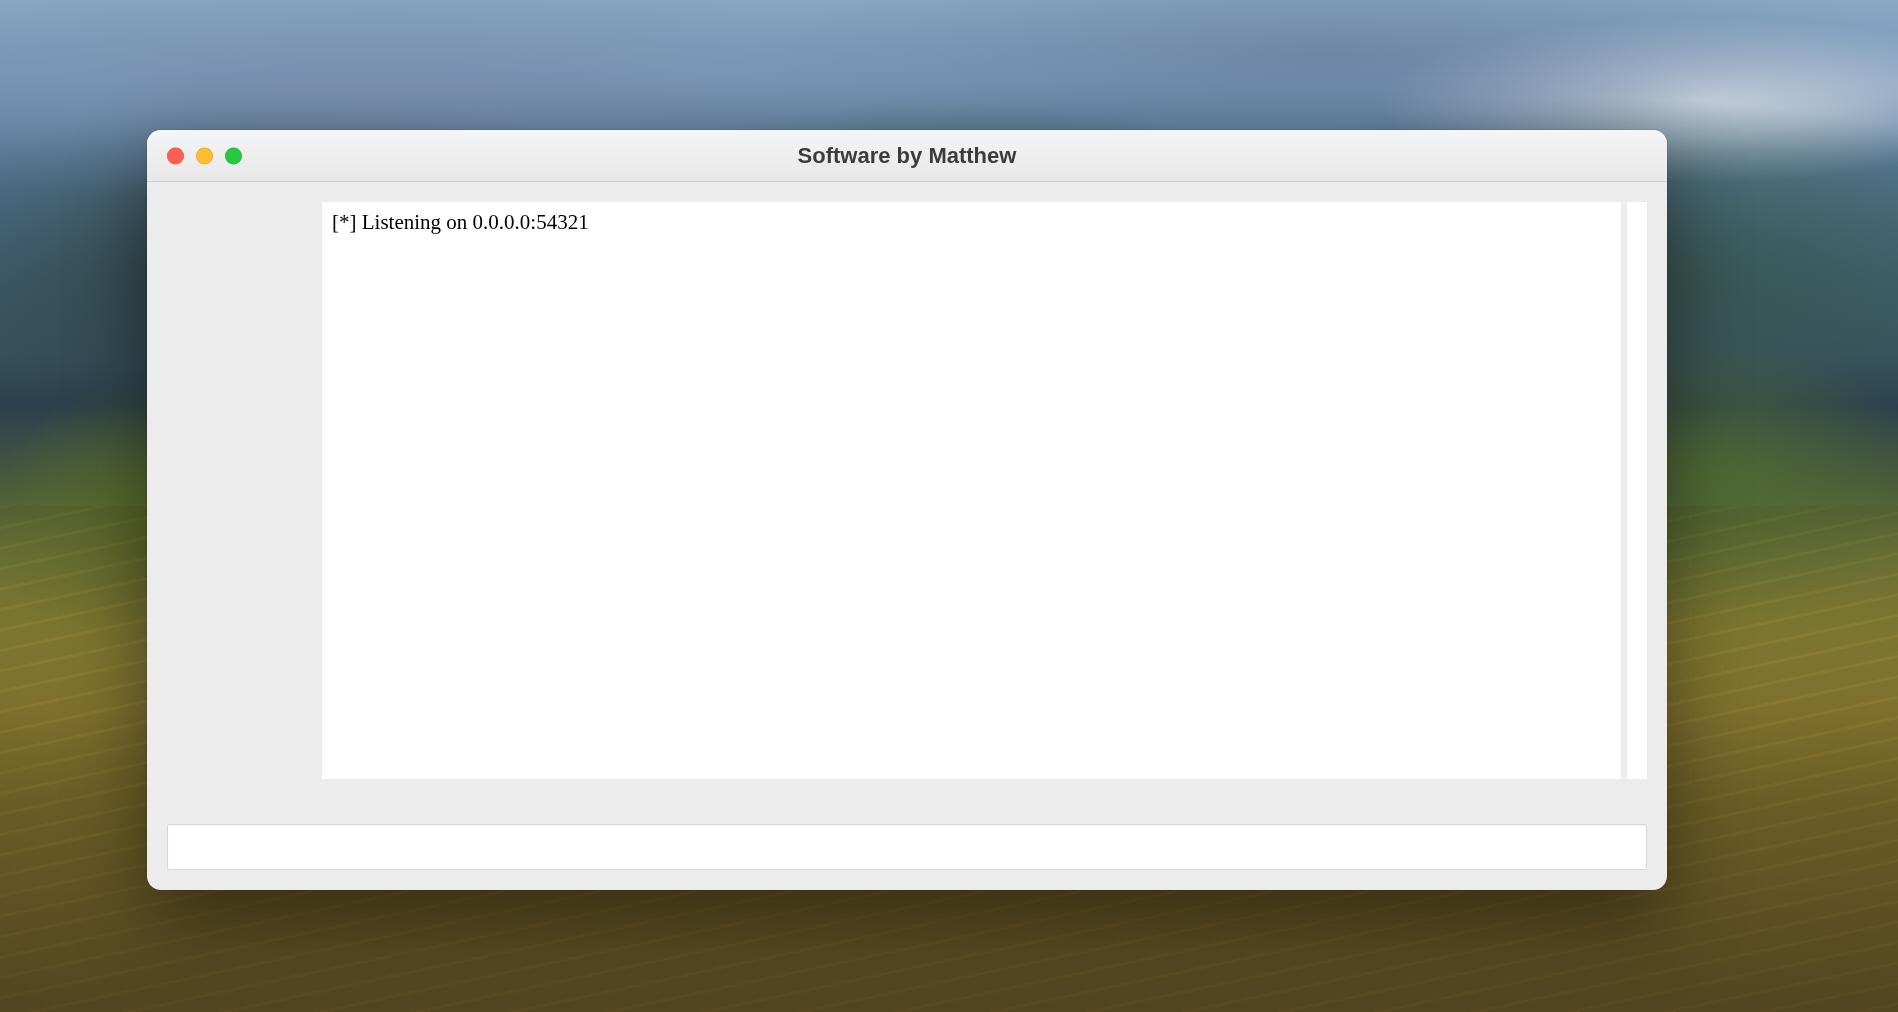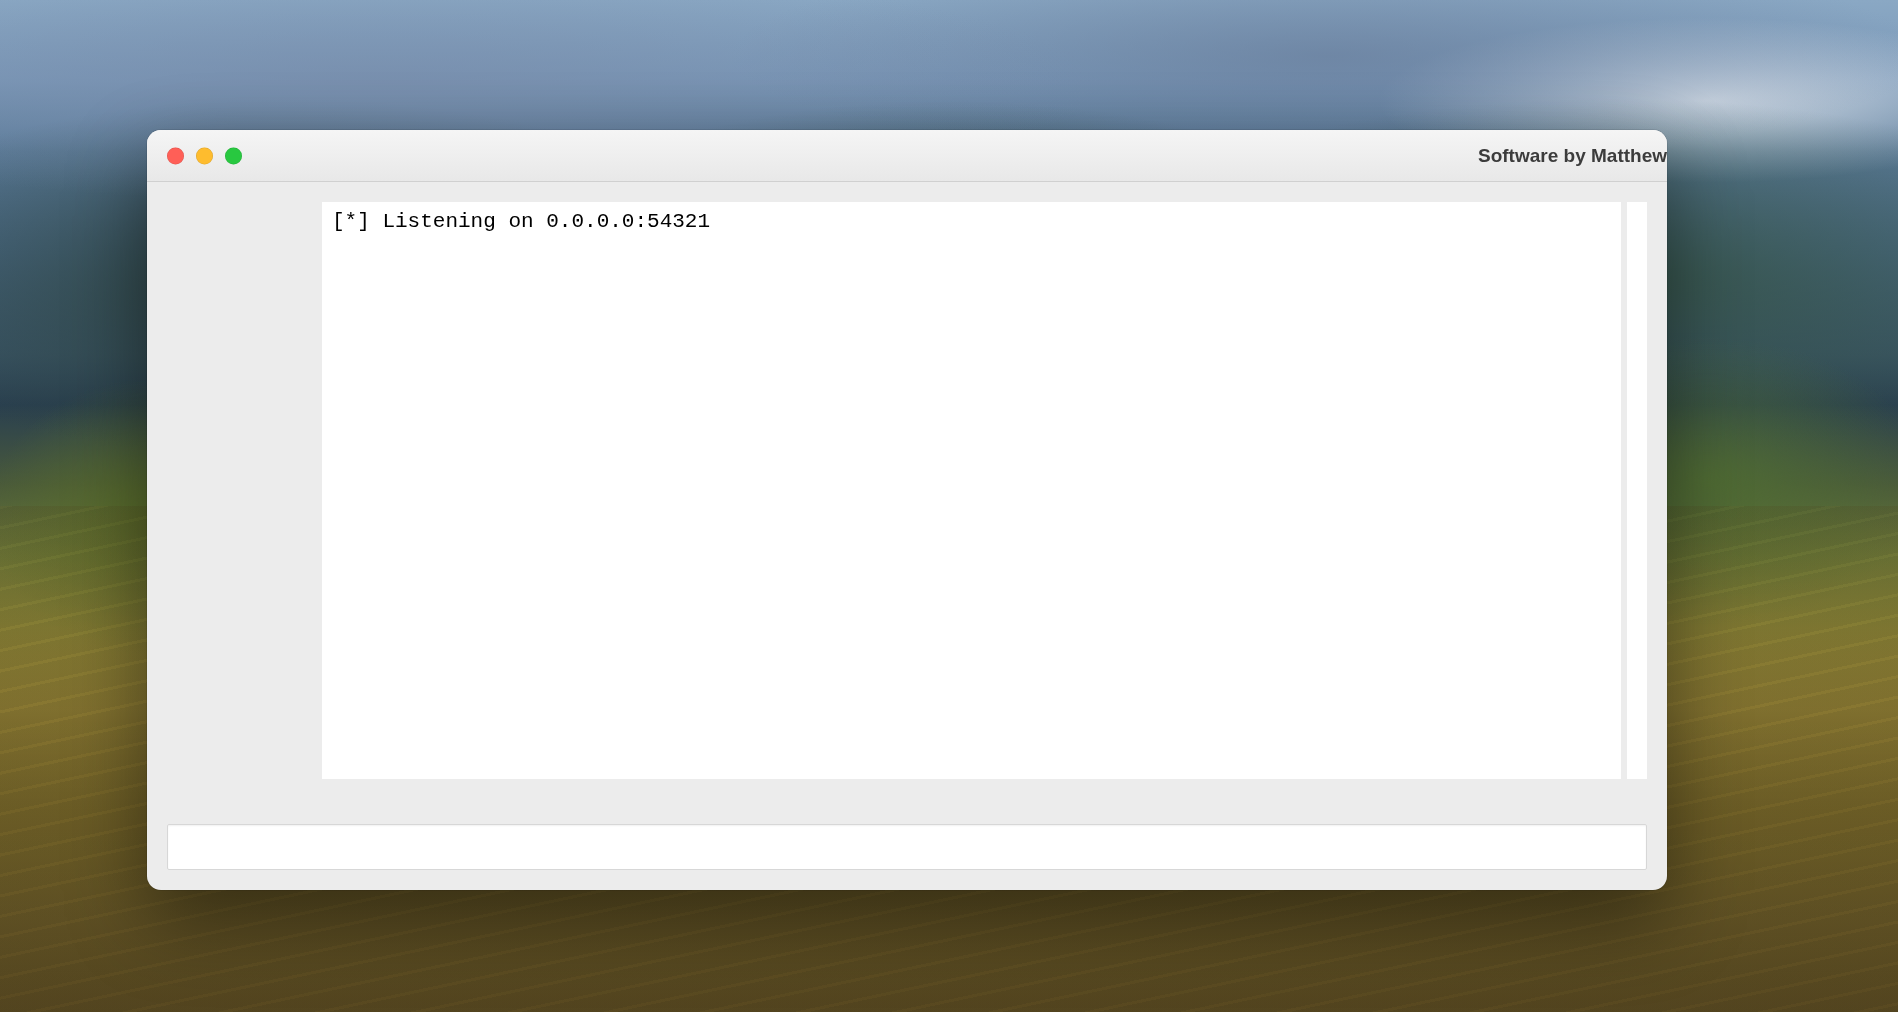--- a/index.html
+++ b/index.html
@@ -117,22 +117,22 @@
       box-shadow: inset 0 0 0 0.5px rgba(0,0,0,0.15);
     }
     .traffic-light.close { background: #ff5f57; }
     .traffic-light.minimize { background: #febc2e; }
     .traffic-light.zoom { background: #28c840; }
 
     .title {
       position: absolute;
       left: 0;
       right: 0;
-      text-align: right;
-      font-size: 19px;
+      text-align: center;
+      font-size: 22px;
       font-weight: 600;
       color: #3c3c3c;
       pointer-events: none;
     }
 
     .window-body {
       flex: 1;
       display: flex;
       flex-direction: column;
       padding: 20px 20px 20px 20px;
@@ -145,21 +145,21 @@
       margin-right: 0px;
       flex: 1;
       display: flex;
     }
 
     .console-area {
       flex: 1;
       background: #ffffff;
       border: none;
       padding: 6px 10px;
-      font-family: Liberation Mono, monospace;
+      font-family: Liberation Serif, serif;
       font-size: 21px;
       line-height: 1.35;
       color: #000;
       white-space: pre-wrap;
       overflow: auto;
     }
 
     .scroll-track {
       width: 20px;
       margin-left: 6px;

